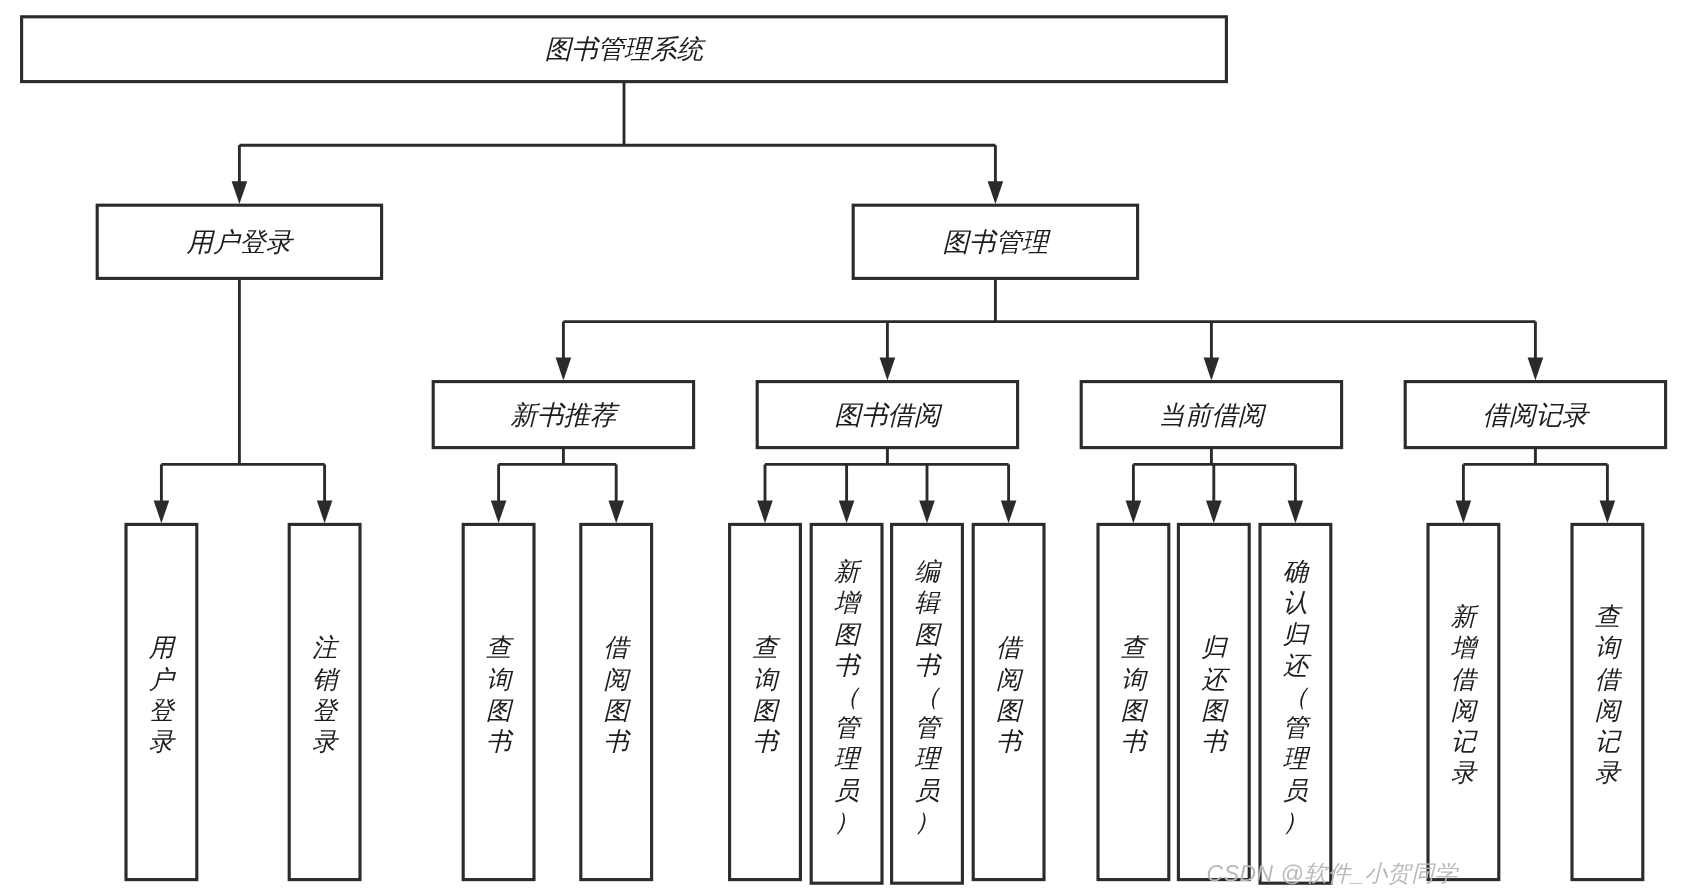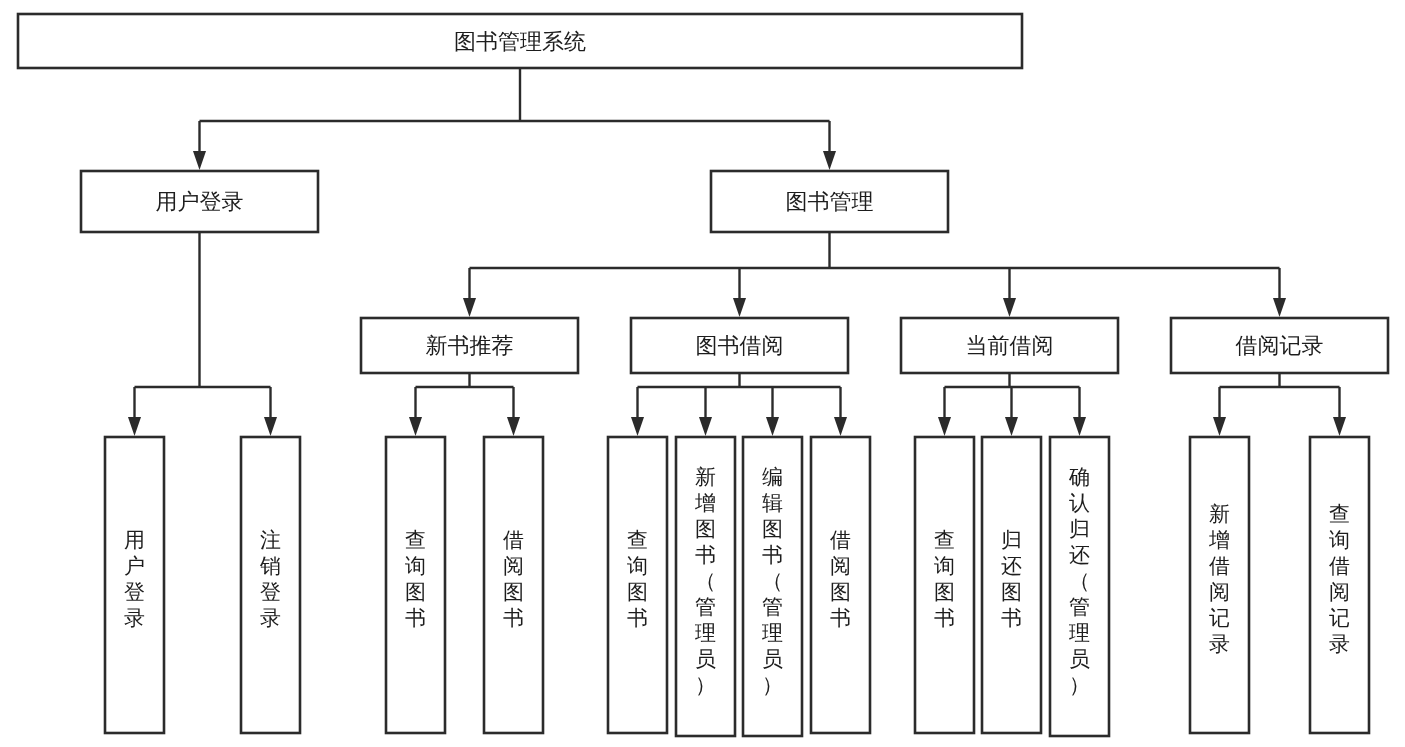--- a/index.html
+++ b/index.html
@@ -11,20 +11,21 @@
     width: 1405px;
     height: 747px;
     font-family: "Liberation Sans", "DejaVu Sans", sans-serif;
     overflow: hidden;
     position: relative;
   }
   #diagram-root {
     position: relative;
     width: 1223px;
     height: 747px;
+    font-style: italic;
   }
   svg.diagram {
     position: absolute;
     top: 0;
     left: 0;
     width: 1405px;
     height: 747px;
     display: block;
   }
   .node-box {
@@ -217,13 +218,14 @@
         <g>
           <rect class="node-box" x="1190" y="437" width="59" height="296"></rect>
           <text class="node-label-v" x="1219.5" y="521"><tspan x="1219.5" dy="0">新</tspan><tspan x="1219.5" dy="26">增</tspan><tspan x="1219.5" dy="26">借</tspan><tspan x="1219.5" dy="26">阅</tspan><tspan x="1219.5" dy="26">记</tspan><tspan x="1219.5" dy="26">录</tspan></text>
         </g>
         <g>
           <rect class="node-box" x="1310" y="437" width="59" height="296"></rect>
           <text class="node-label-v" x="1339.5" y="521"><tspan x="1339.5" dy="0">查</tspan><tspan x="1339.5" dy="26">询</tspan><tspan x="1339.5" dy="26">借</tspan><tspan x="1339.5" dy="26">阅</tspan><tspan x="1339.5" dy="26">记</tspan><tspan x="1339.5" dy="26">录</tspan></text>
         </g>
       </g>
   </svg>
+  <div class="watermark">CSDN @软件_小贺同学</div>
 </div>
 
 </body></html>

